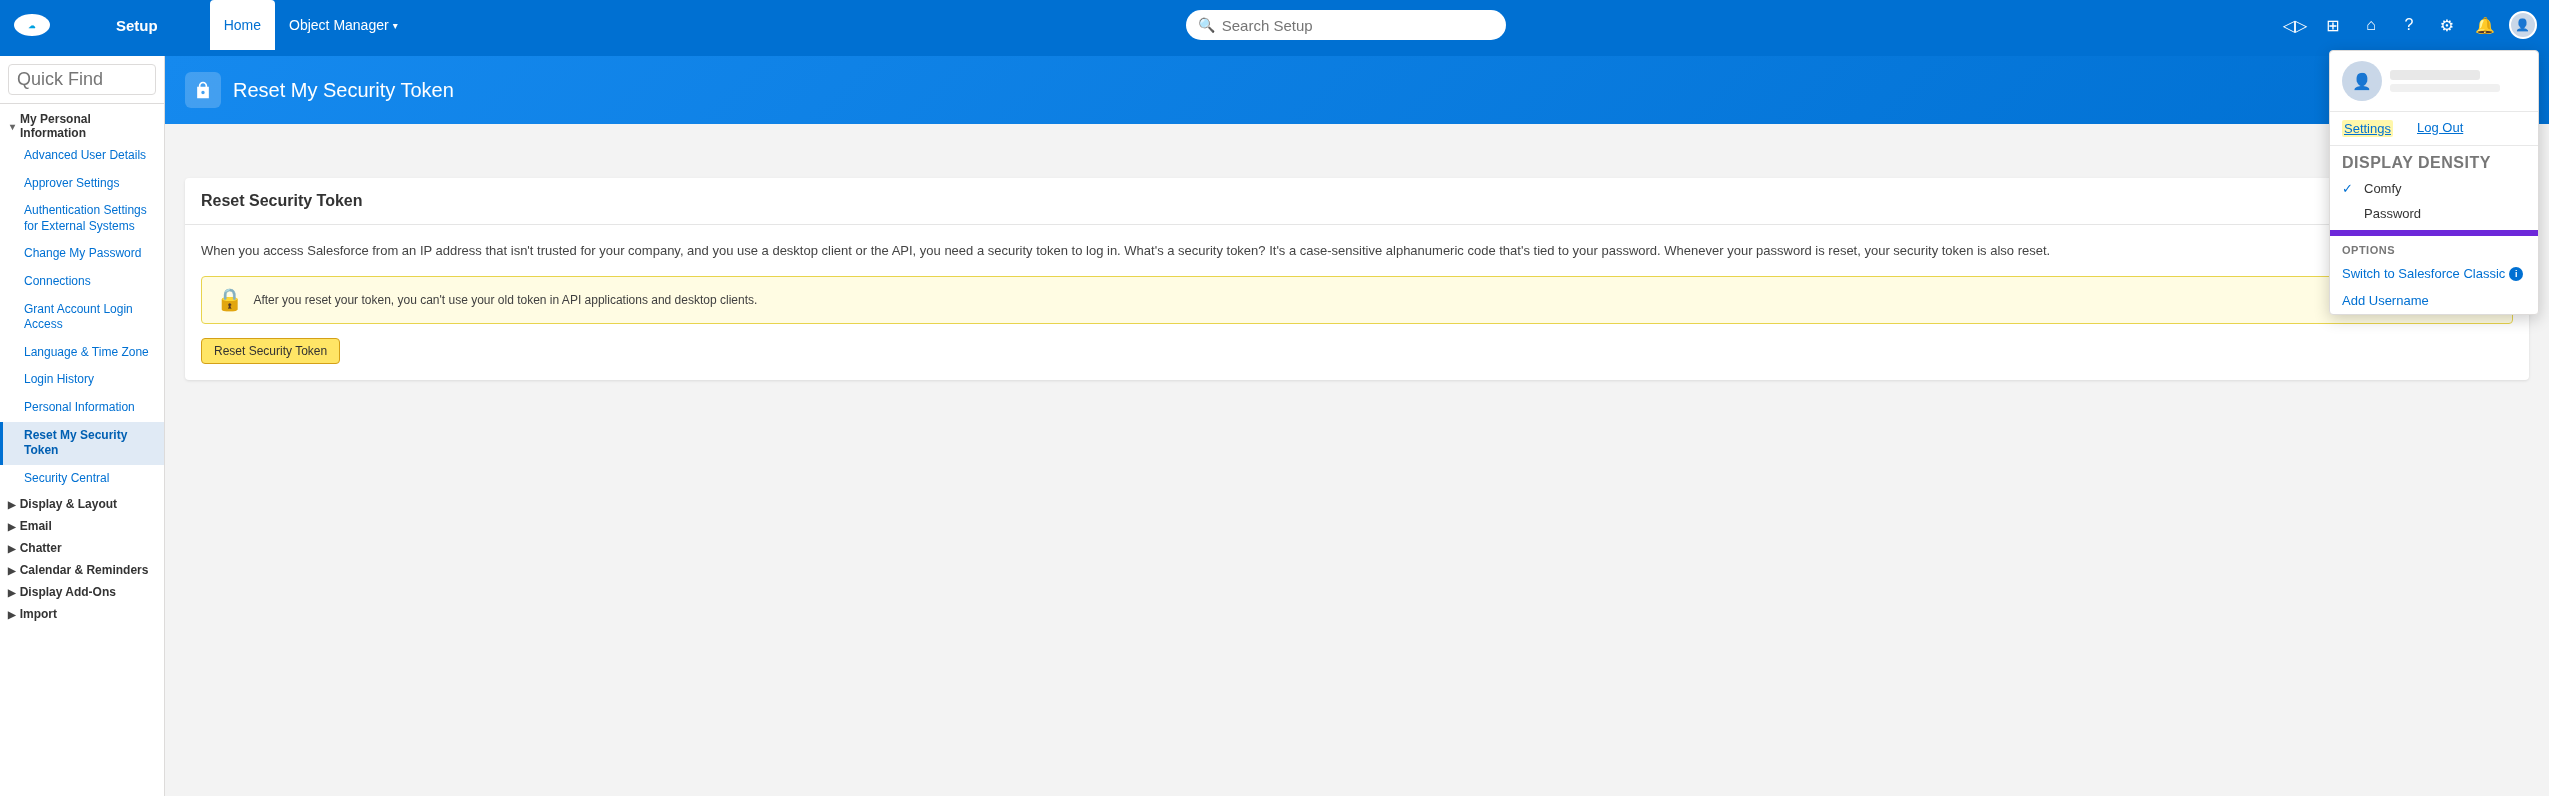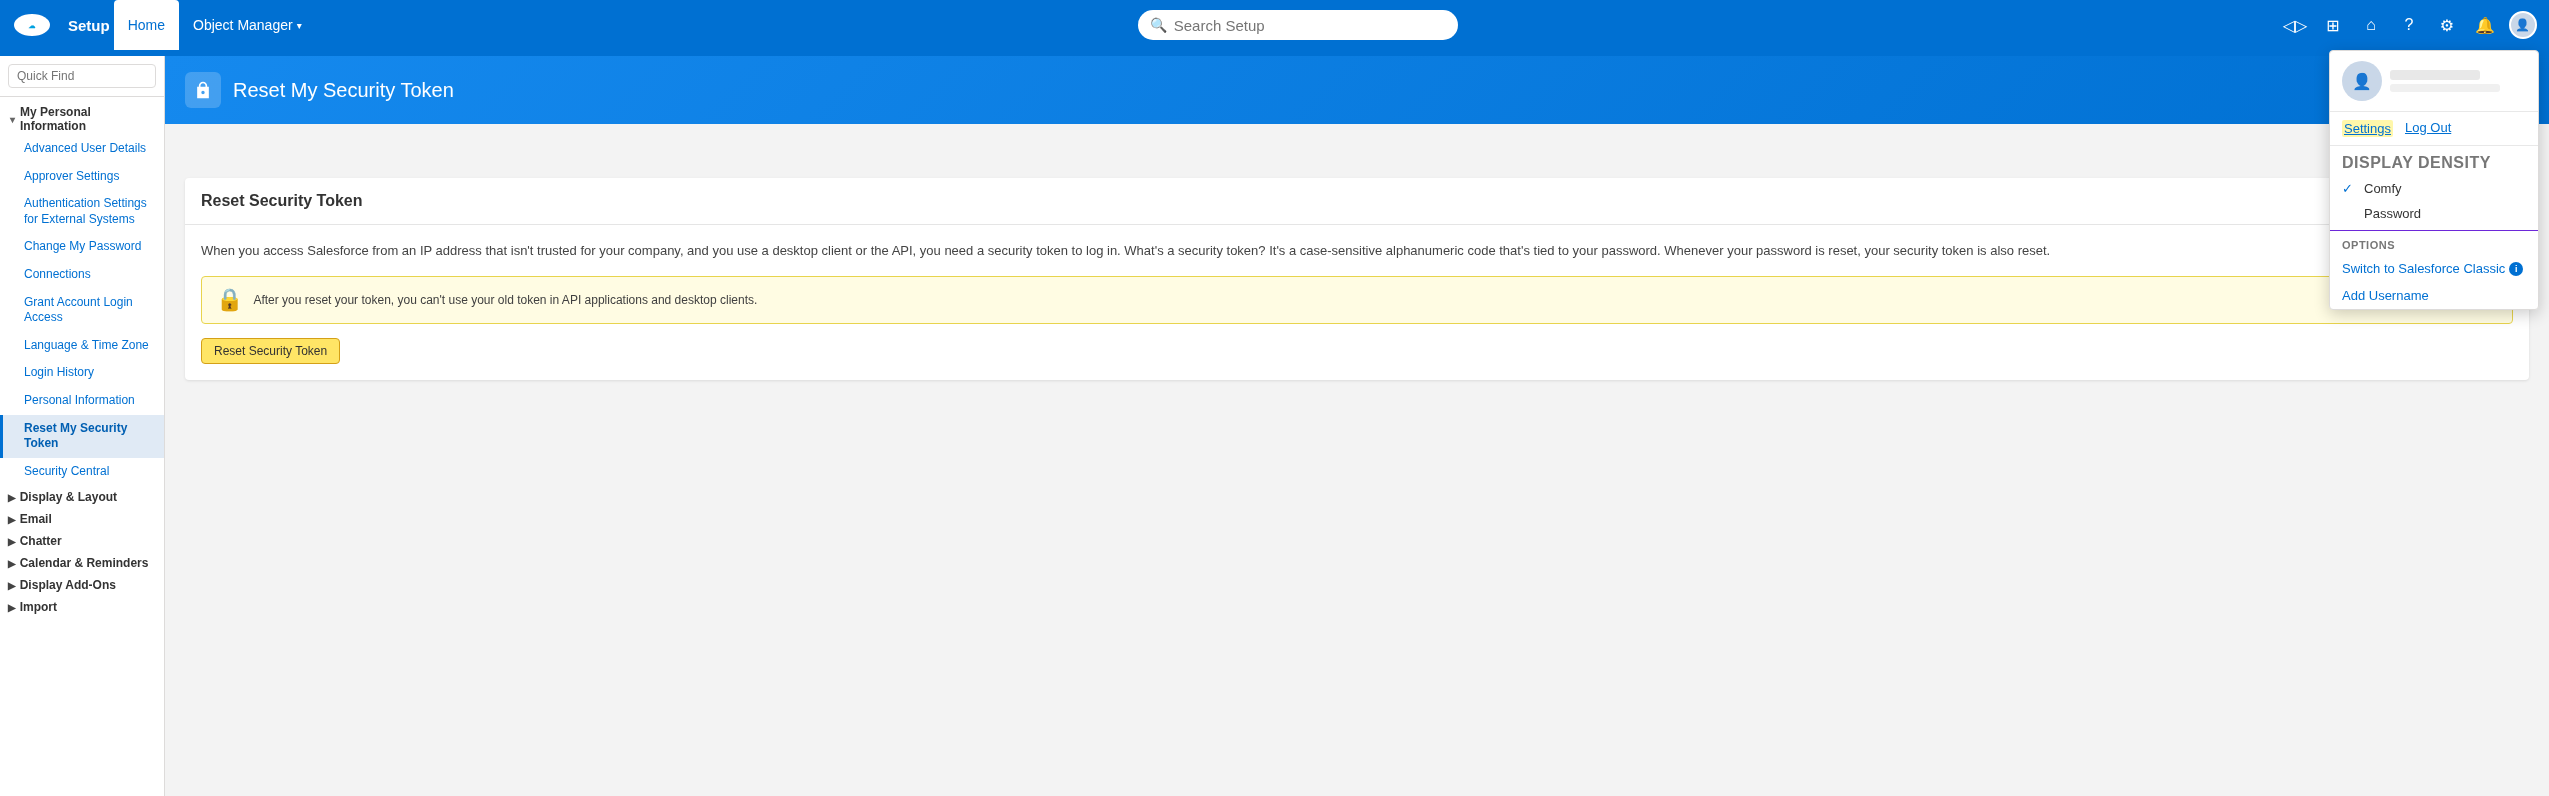--- a/index.html
+++ b/index.html
@@ -7,20 +7,21 @@
 
     
     .top-nav {
       background: #0070d2;
       height: 50px;
       display: flex;
       align-items: center;
       padding: 0 12px;
       position: relative;
       z-index: 100;
+      gap: 48px;
     }
     .top-nav-logo {
       width: 40px;
       height: 28px;
       margin-right: 16px;
       flex-shrink: 0;
     }
     .top-nav-setup-label {
       color: white;
       font-size: 15px;
@@ -132,21 +133,21 @@
     }
     .sidebar-search {
       padding: 8px;
       border-bottom: 1px solid #dddbda;
     }
     .sidebar-search input {
       width: 100%;
       border: 1px solid #dddbda;
       border-radius: 4px;
       padding: 4px 8px;
-      font-size: 12px;
+      font-size: 18px;
       outline: none;
     }
     .sidebar-section {
       padding: 0;
     }
     .sidebar-item {
       padding: 6px 10px 6px 24px;
       font-size: 12px;
       color: #0070d2;
       cursor: pointer;
@@ -317,21 +318,21 @@
     .dropdown-useremail {
       font-size: 11px;
       color: #999;
       background: #f0f0f0;
       border-radius: 3px;
       height: 8px;
       width: 110px;
     }
     .dropdown-actions {
       display: flex;
-      gap: 0;
+      gap: 12px;
       padding: 8px 12px;
       border-bottom: 1px solid #e8e8e8;
     }
     .dropdown-action-link {
       font-size: 13px;
       color: #0070d2;
       cursor: pointer;
       text-decoration: underline;
       margin-right: 12px;
     }
@@ -362,21 +363,21 @@
       color: #0070d2;
       font-size: 13px;
     }
     .options-section-label {
       padding: 8px 12px 4px 12px;
       font-size: 11px;
       color: #777;
       font-weight: 700;
       text-transform: uppercase;
       letter-spacing: 0.5px;
-      border-top: 1px solid #6d28d9;
+      border-top: 6px solid #6d28d9;
       margin-top: 4px;
     }
     .dropdown-option-link {
       display: flex;
       align-items: center;
       padding: 6px 12px;
       font-size: 13px;
       color: #0070d2;
       cursor: pointer;
     }

